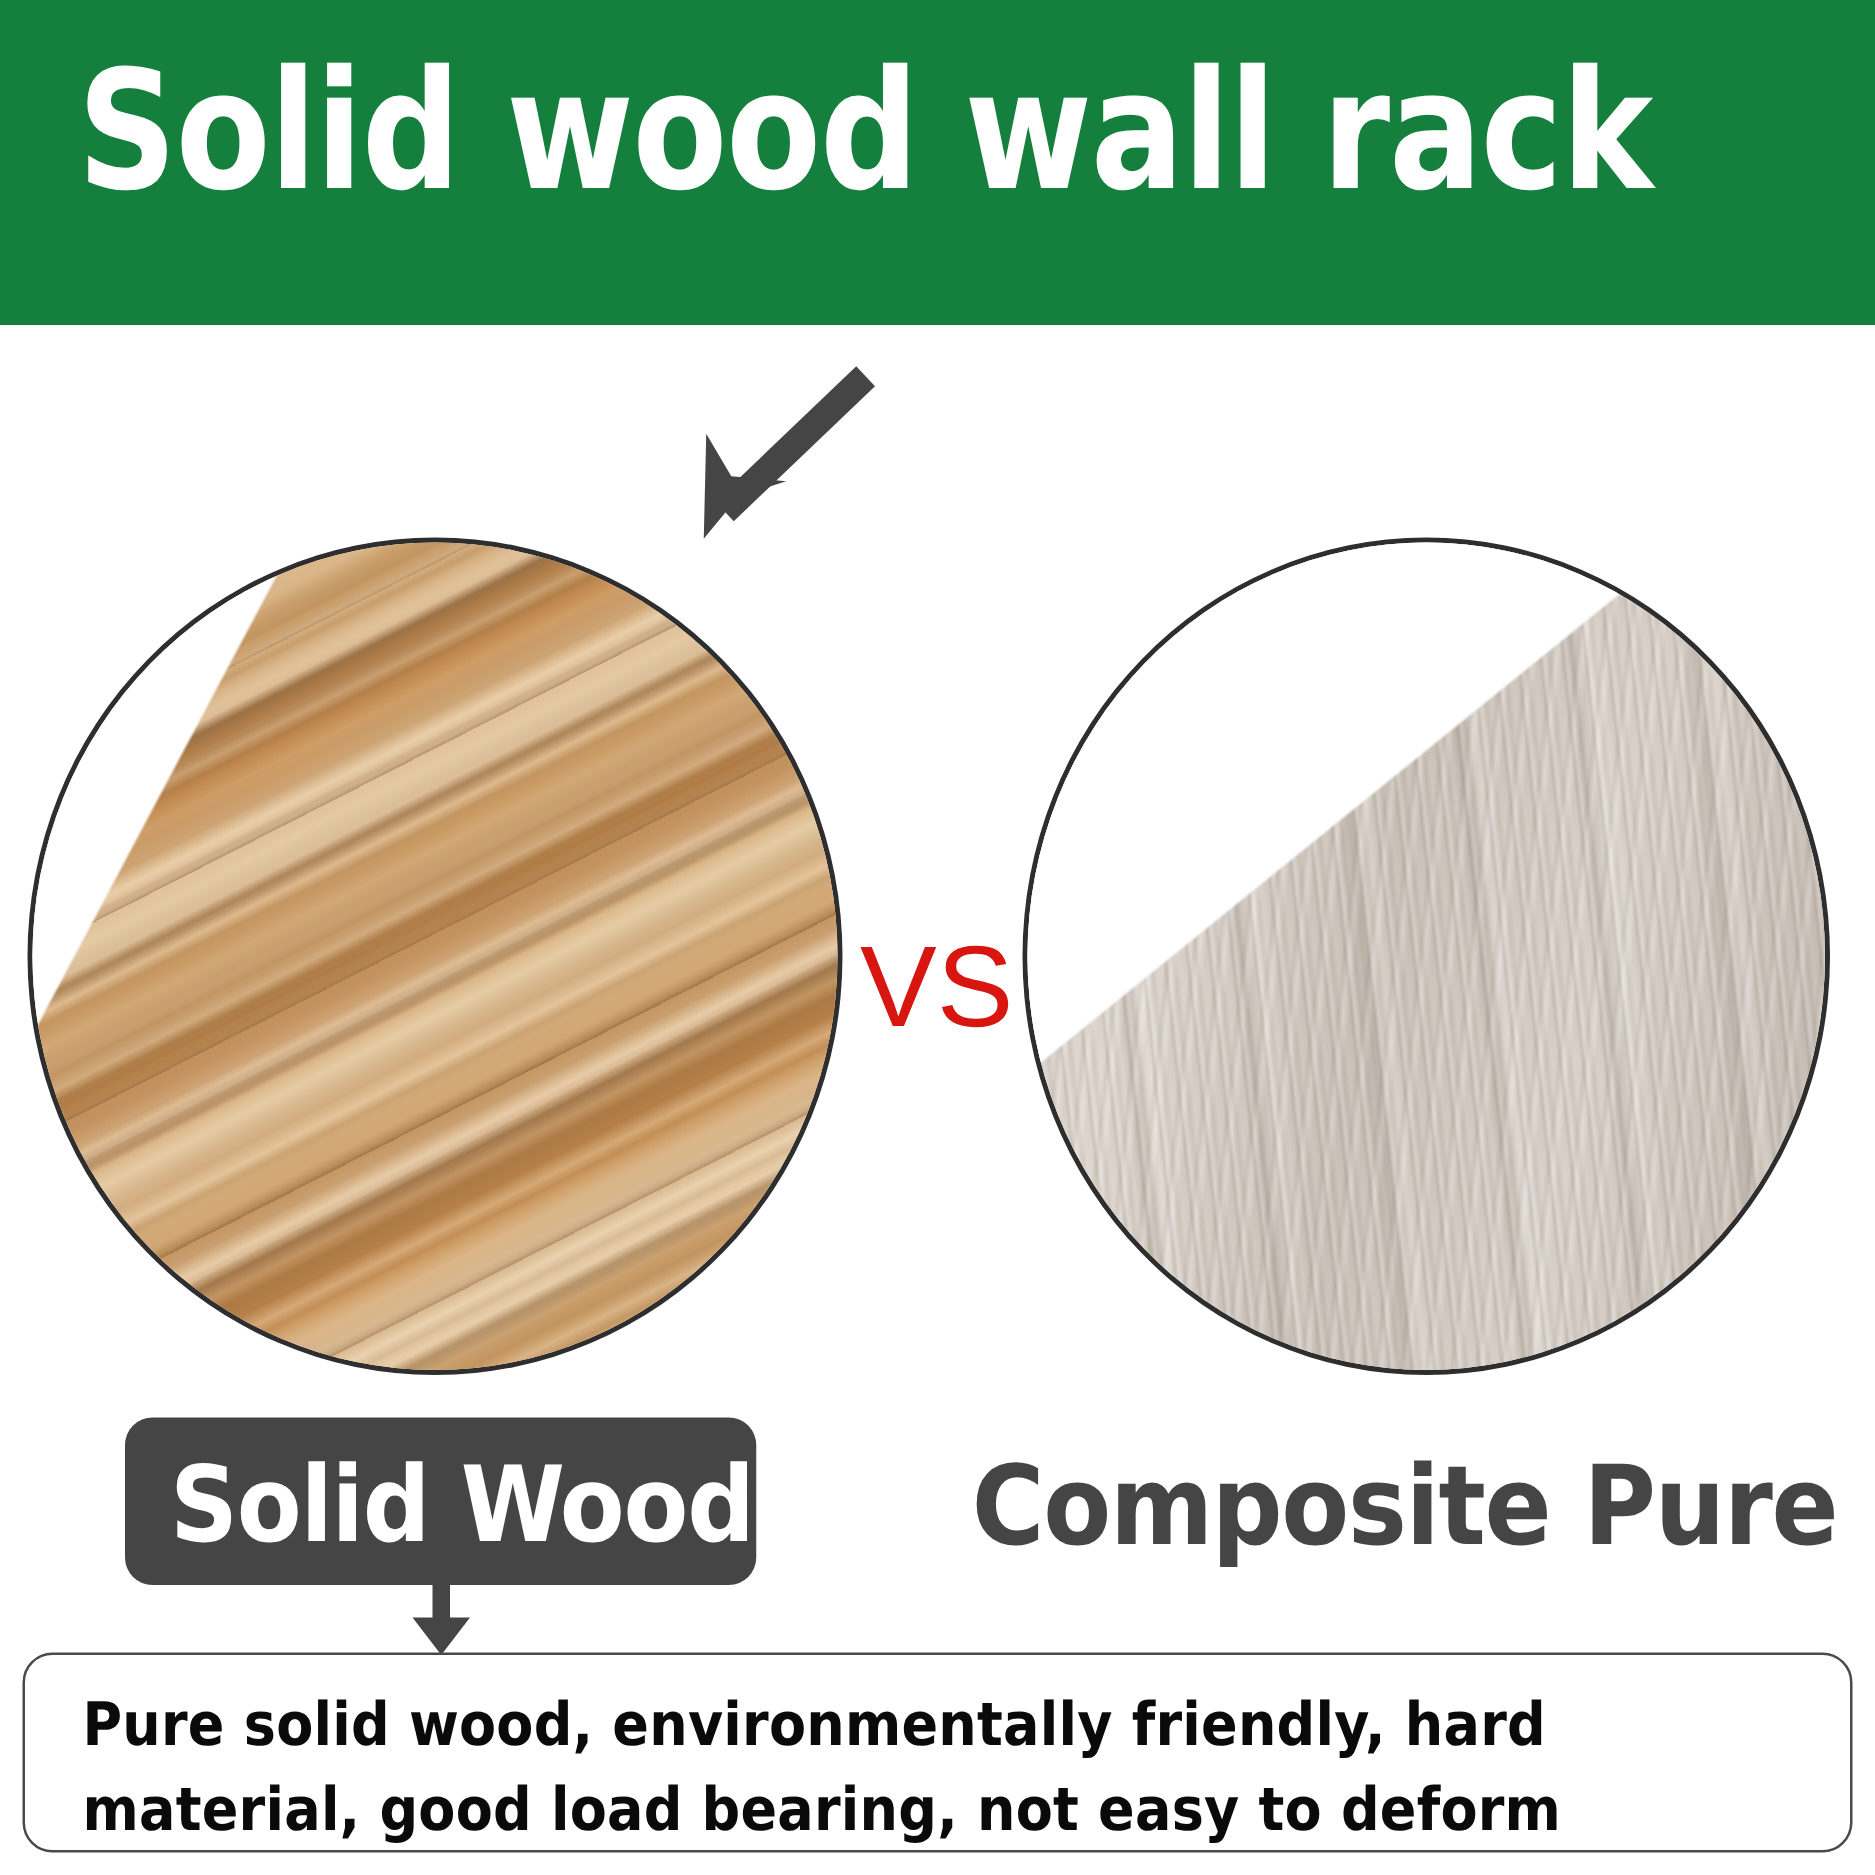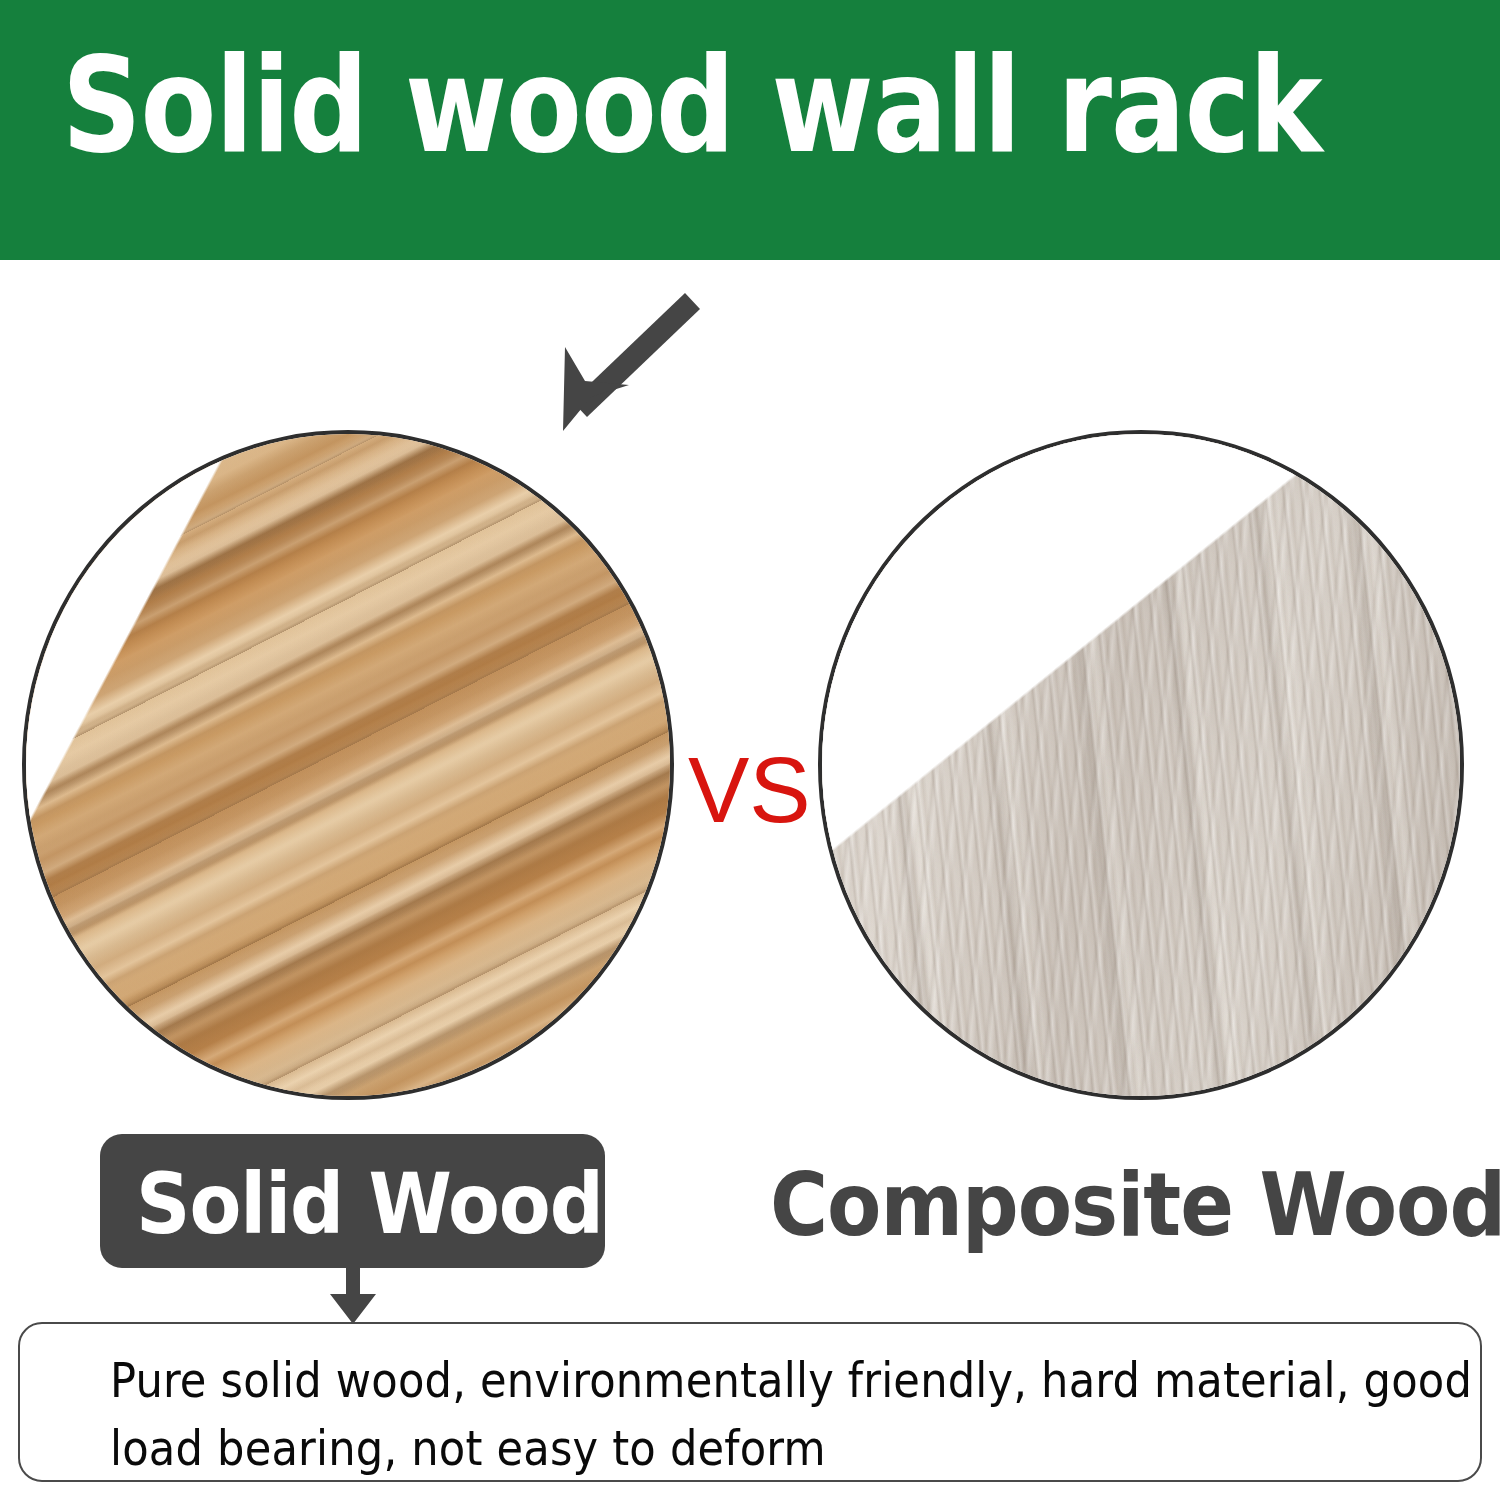--- a/index.html
+++ b/index.html
@@ -244,25 +244,24 @@
     box-sizing: border-box;
     background: #ffffff;
   }
   #description-text {
     position: absolute;
     left: 46px;
     top: 22px;
     width: 1390px;
     color: #0a0a0a;
     font-family: "Liberation Sans Narrow", "DejaVu Sans Condensed", "Liberation Sans", sans-serif;
-    font-weight: normal;
+    font-weight: bold;
     font-size: 48px;
     line-height: 68px;
     letter-spacing: 0.2px;
-    margin-left: 44px;
   }
 </style>
 </head>
 <body>
 
 <div id="header-bar">
   <div id="header-title">Solid wood wall rack</div>
 </div>
 
 <div id="pointer-arrow">
@@ -281,21 +280,21 @@
 
 <div id="composite-wood-circle" class="sample-circle">
   <div id="composite-wood-texture" class="tex"></div>
   <div id="composite-wood-wedge"></div>
 </div>
 
 <div id="solid-wood-badge">
   <div id="solid-wood-badge-label">Solid Wood</div>
 </div>
 
-<div id="composite-wood-label">Composite Wood</div>
+<div id="composite-wood-label">Composite Pure</div>
 
 <div id="down-arrow">
   <svg width="62" height="62" viewBox="0 0 62 62" aria-hidden="true">
     <path d="M24 0 H38 V30 H54 L31 60 L8 30 H24 Z" fill="#454545"></path>
   </svg>
 </div>
 
 <div id="description-box">
   <div id="description-text">Pure solid wood, environmentally friendly, hard material, good load bearing, not easy to deform</div>
 </div>

